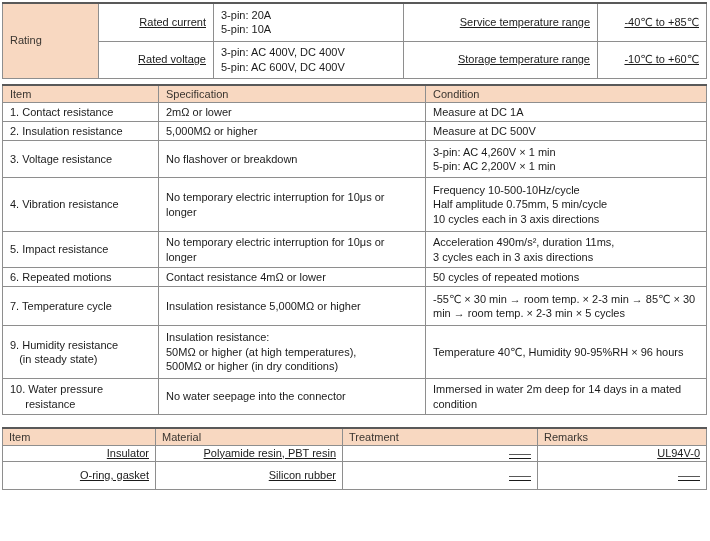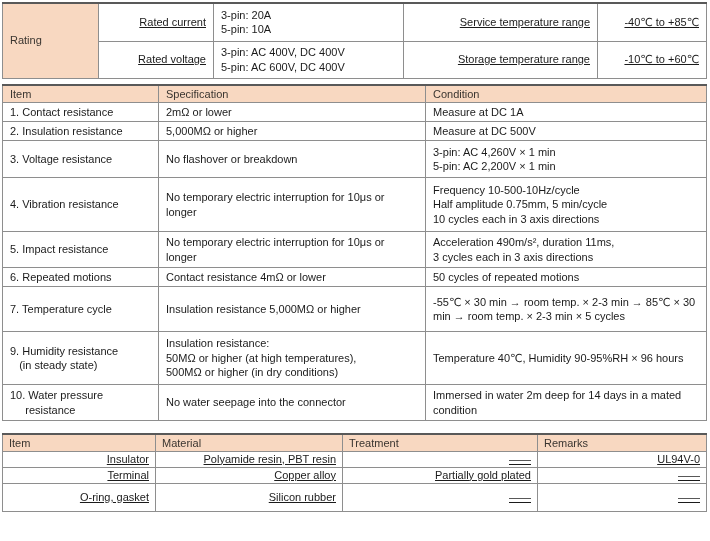--- a/index.html
+++ b/index.html
@@ -111,21 +111,21 @@
         <td class="l preline">5. Impact resistance</td>
         <td class="l preline">No temporary electric interruption for 10μs or longer</td>
         <td class="l preline">Acceleration 490m/s², duration 11ms,
 3 cycles each in 3 axis directions</td>
       </tr>
       <tr style="height:19px">
         <td class="l preline">6. Repeated motions</td>
         <td class="l preline">Contact resistance 4mΩ or lower</td>
         <td class="l preline">50 cycles of repeated motions</td>
       </tr>
-      <tr style="height:45px">
+      <tr style="height:39px">
         <td class="l preline">7. Temperature cycle</td>
         <td class="l preline">Insulation resistance 5,000MΩ or higher</td>
         <td class="l preline">-55℃ × 30 min → room temp. × 2-3 min → 85℃ × 30 min → room temp. × 2-3 min × 5 cycles</td>
       </tr>
       <tr style="height:53px">
         <td class="l preline">9. Humidity resistance
 &nbsp;&nbsp;&nbsp;(in steady state)</td>
         <td class="l preline">Insulation resistance:
 50MΩ or higher (at high temperatures),
 500MΩ or higher (in dry conditions)</td>
@@ -153,26 +153,20 @@
         <td class="hdr">Material</td>
         <td class="hdr">Treatment</td>
         <td class="hdr">Remarks</td>
       </tr>
       <tr style="height:16px">
         <td class="c">Insulator</td>
         <td class="c">Polyamide resin, PBT resin</td>
         <td class="c">——</td>
         <td class="c">UL94V-0</td>
       </tr>
-      <tr style="height:16px">
-        <td class="c">Terminal</td>
-        <td class="c">Copper alloy</td>
-        <td class="c">Partially gold plated</td>
-        <td class="c">——</td>
-      </tr>
       <tr style="height:28px">
         <td class="c">O-ring, gasket</td>
         <td class="c">Silicon rubber</td>
         <td class="c">——</td>
         <td class="c">——</td>
       </tr>
     </tbody>
   </table>
 
 </div>

